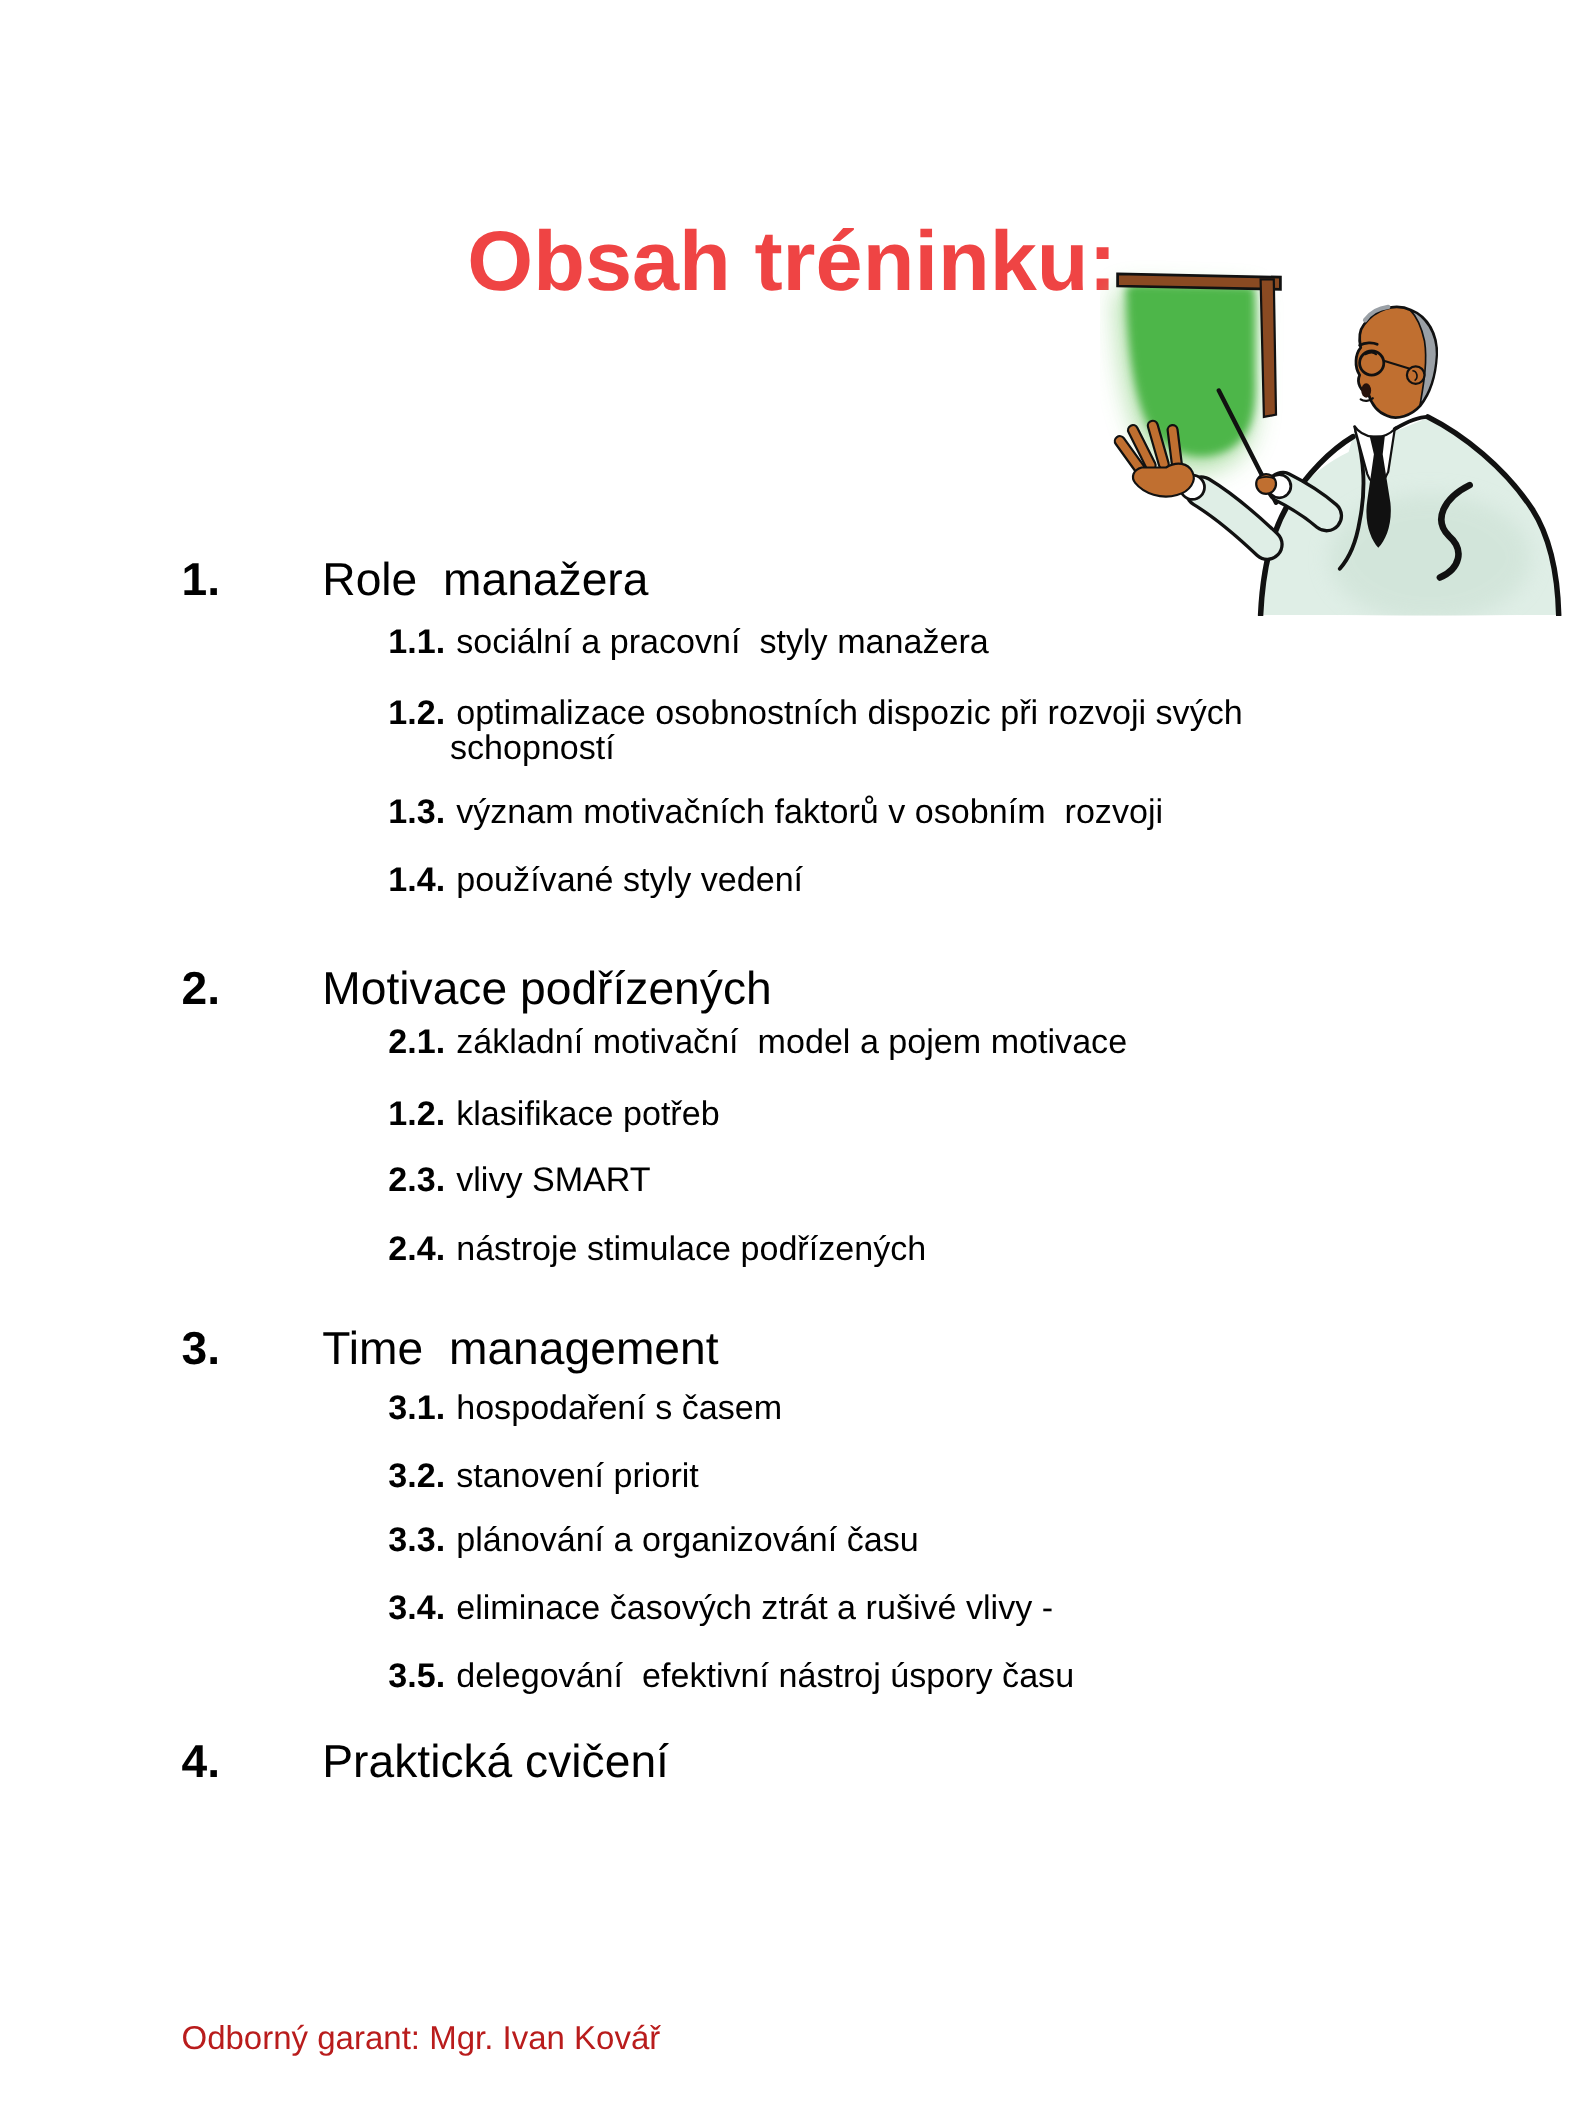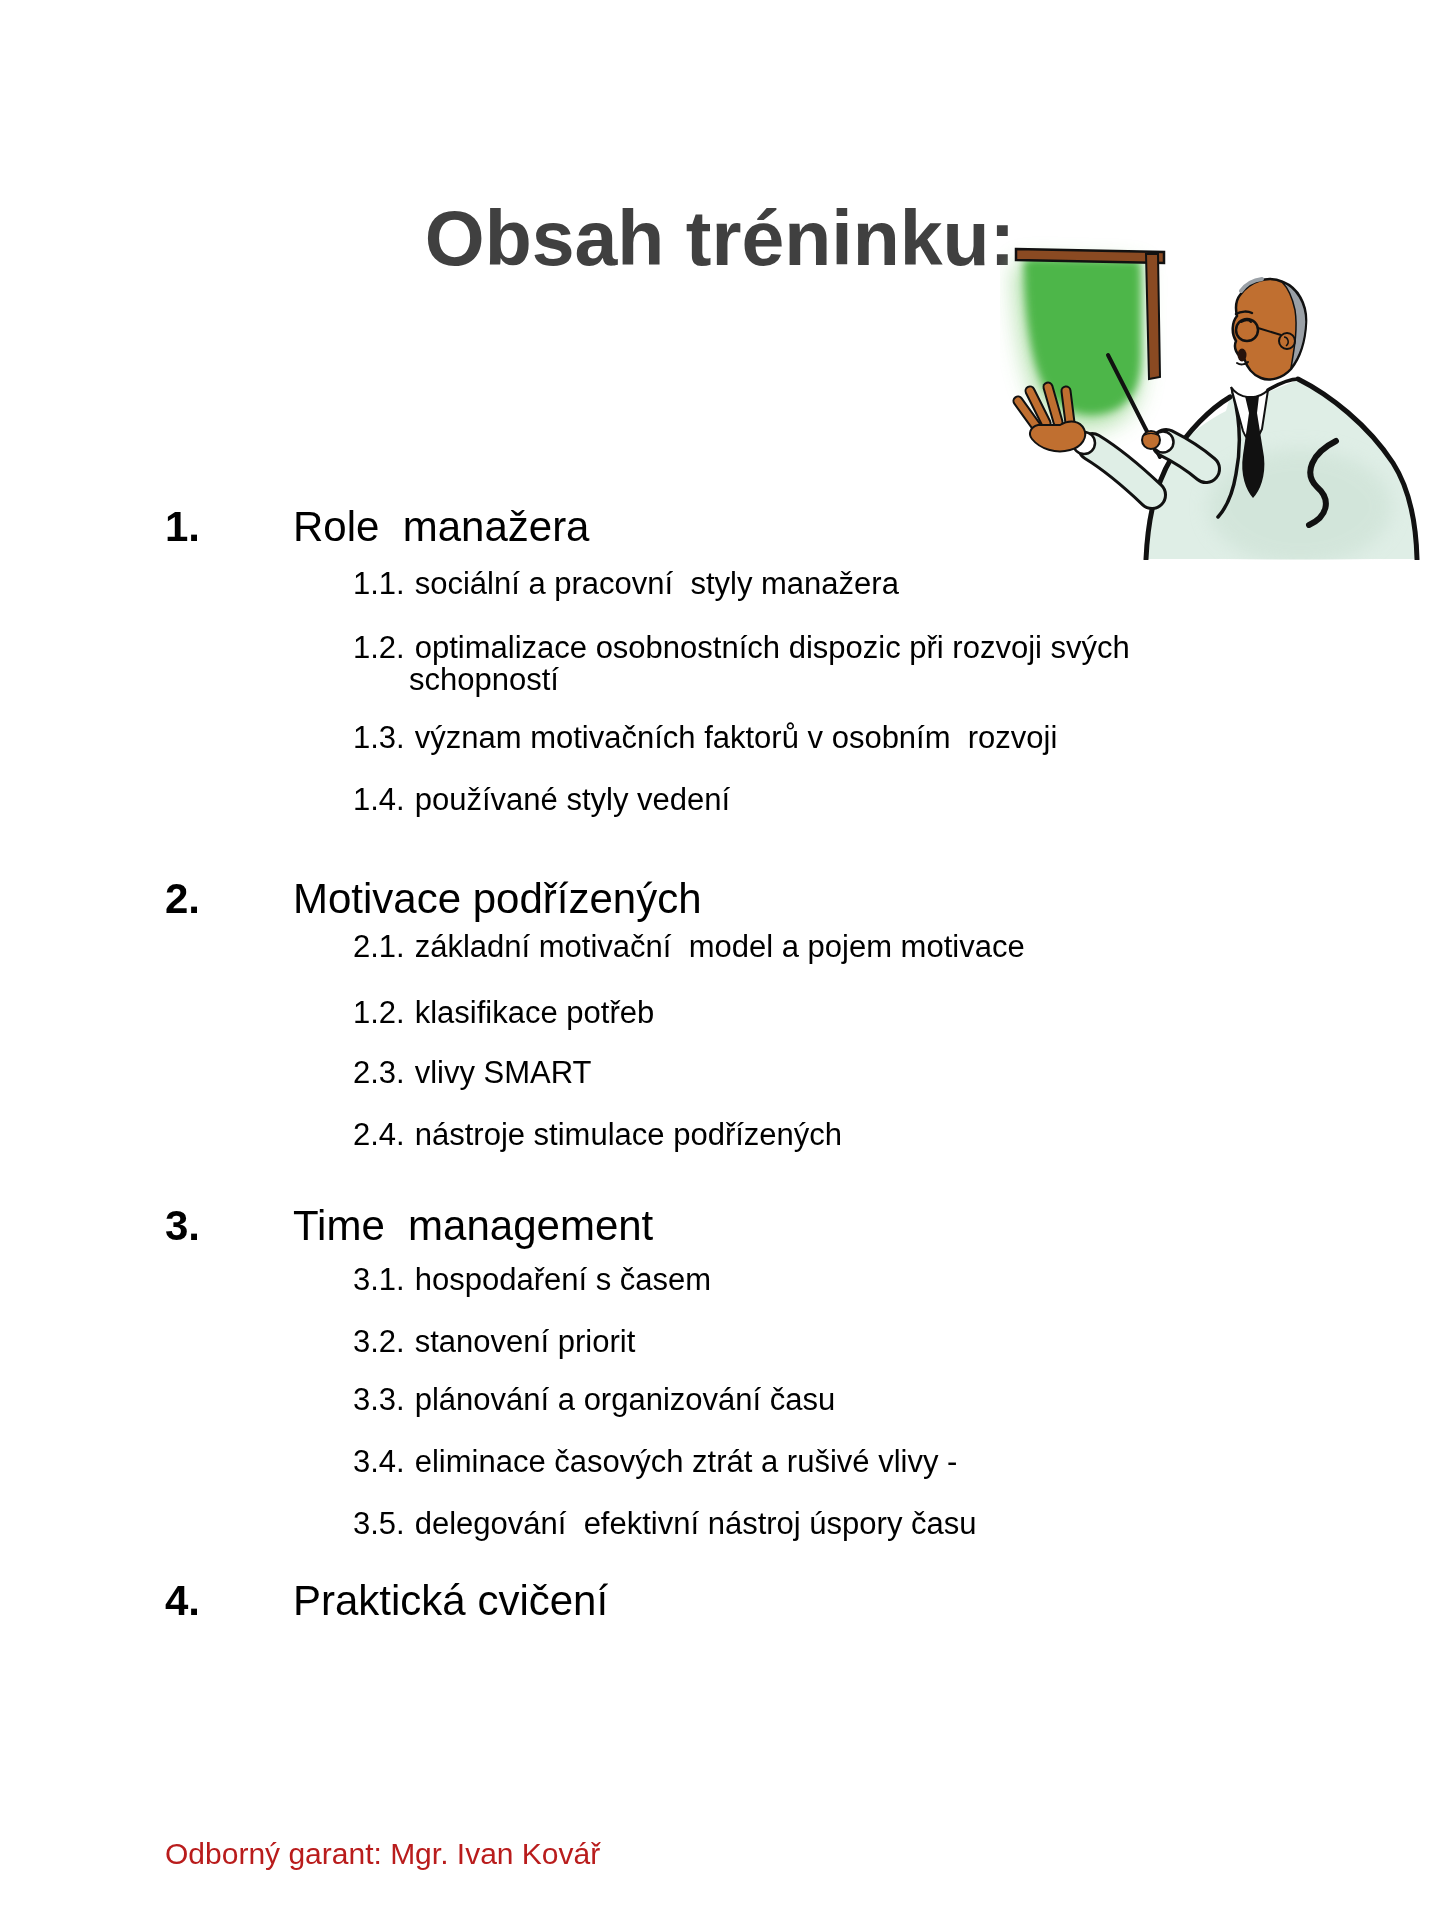--- a/index.html
+++ b/index.html
@@ -5,41 +5,41 @@
   * { margin:0; padding:0; box-sizing:border-box; }
   html,body { background:#ffffff; }
   body { font-family:"Liberation Sans","DejaVu Sans",sans-serif; color:#000; }
   .page {
     position:relative; width:1440px; height:1920px; background:#fff;
     overflow:hidden;
   }
   .title {
     position:absolute; top:196px; left:0; width:100%;
     text-align:center; font-weight:bold; font-size:77px; line-height:84px;
-    white-space:pre; color:#404040;
+    white-space:pre; color:#ef4444;
   }
   .illustration {
     position:absolute; left:1000px; top:228px; width:440px; height:332px;
   }
   .sec { position:absolute; left:0; width:100%; height:50px; }
   .sec .num {
     position:absolute; left:165px; top:0;
     font-weight:bold; font-size:42px; line-height:46px;
   }
   .sec .heading {
     position:absolute; left:293px; top:0;
     font-weight:normal; font-size:42px; line-height:46px; white-space:pre;
   }
   .item {
     position:absolute; left:353px; width:790px;
     font-size:31px; line-height:32px;
     padding-left:56px; text-indent:-56px;
     white-space:pre-wrap;
   }
-  .item b { font-weight:normal; margin-right:10px; }
+  .item b { font-weight:bold; margin-right:10px; }
   .footer {
     position:absolute; left:165px; top:1837px;
     font-size:30px; line-height:34px; color:#b91c1c; white-space:pre;
   }
 </style>
 </head>
 <body>
 
 <div class="page">
 

